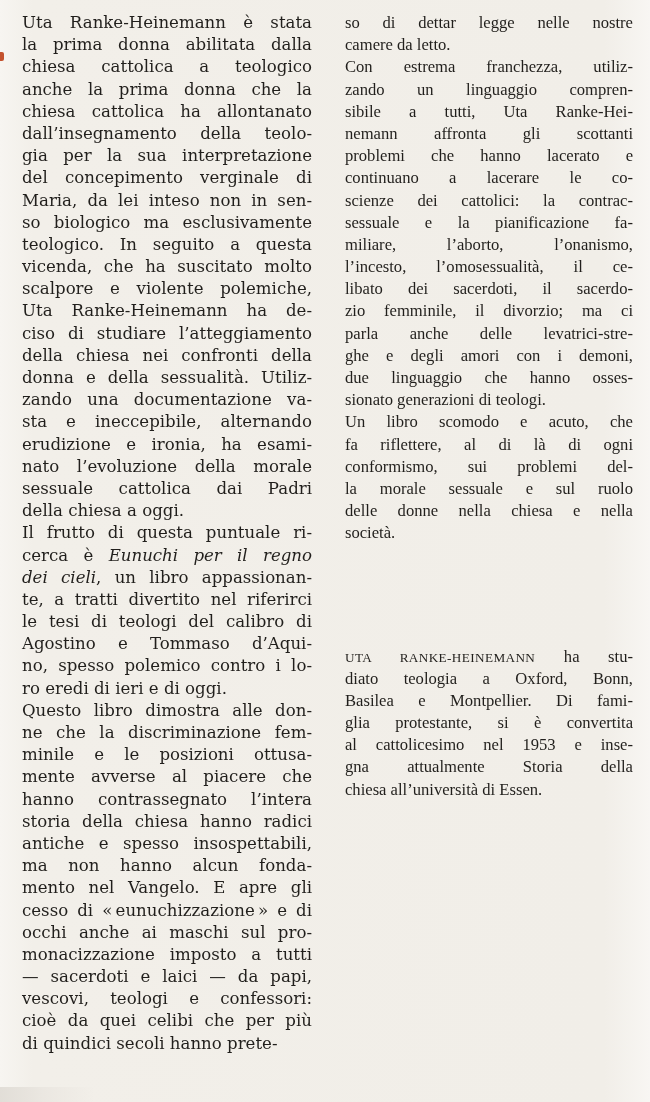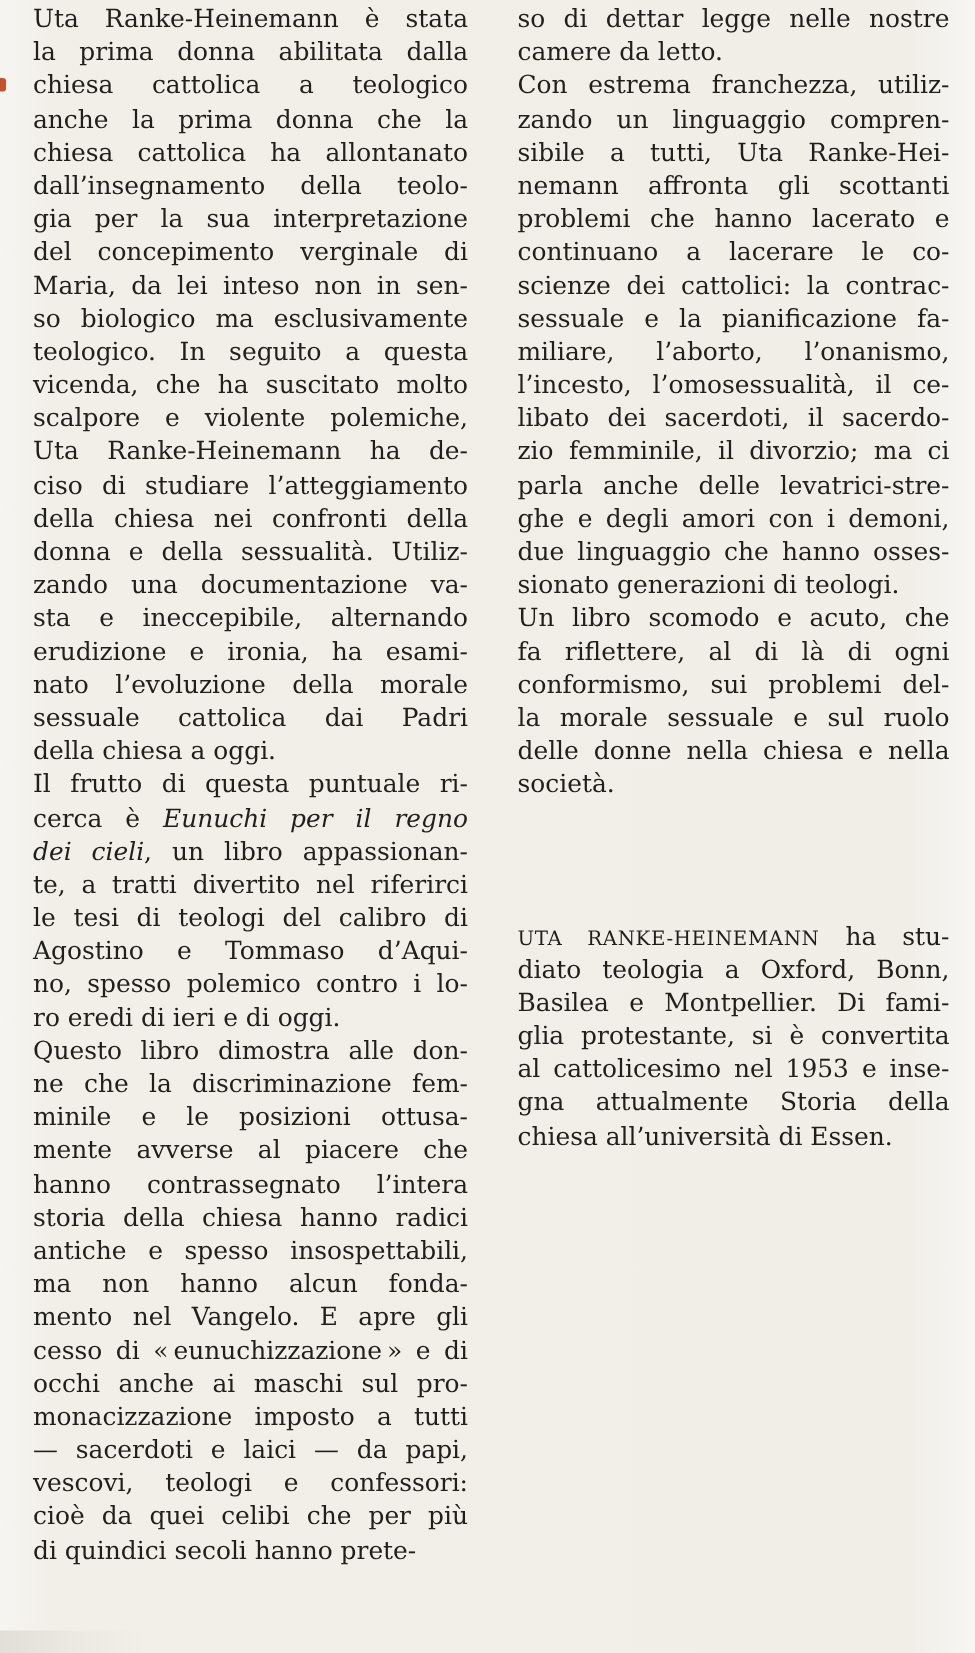--- a/index.html
+++ b/index.html
@@ -8,35 +8,35 @@
     font-family: "DejaVu Serif", serif;
     background: #f3f0ea;
   }
   .page {
     position: relative;
     width: 650px; height: 1102px;
     overflow: hidden;
     background: linear-gradient(90deg, #f7f5f1 0%, #f2efe9 5%, #f1eee8 93%, #f8f6f3 100%);
     color: #211f1c;
   }
-  .col { position: absolute; top: 2px; }
+  .col { position: absolute; top: 12px; }
   .col-left  { left: 22px;  width: 290px; }
-  .col-right { left: 345px; width: 288px; }
+  .col-right { left: 345px; width: 288px; font-family: Liberation Serif, serif; }
   .line {
     font-size: 16.6px;
     line-height: 22.2px;
     height: 22.2px;
     text-align: justify;
     white-space: normal;
     overflow: visible;
   }
   .line.just { text-align-last: justify; }
   .line .i  { font-style: italic; }
   .line .sc { font-size: 13.2px; letter-spacing: 0.4px; }
-  .bio { margin-top: 79px; }
+  .bio { margin-top: 101px; }
   .artifact-orange {
     position: absolute; left: 0; top: 52px;
     width: 4px; height: 9px;
     background: #c4522e;
     border-radius: 0 2px 2px 0;
   }
   .artifact-smudge {
     position: absolute; left: 0; bottom: 0;
     width: 95px; height: 15px;
     background: linear-gradient(90deg, #dcd8d1 0%, #e9e5df 45%, rgba(243,240,234,0) 100%);

